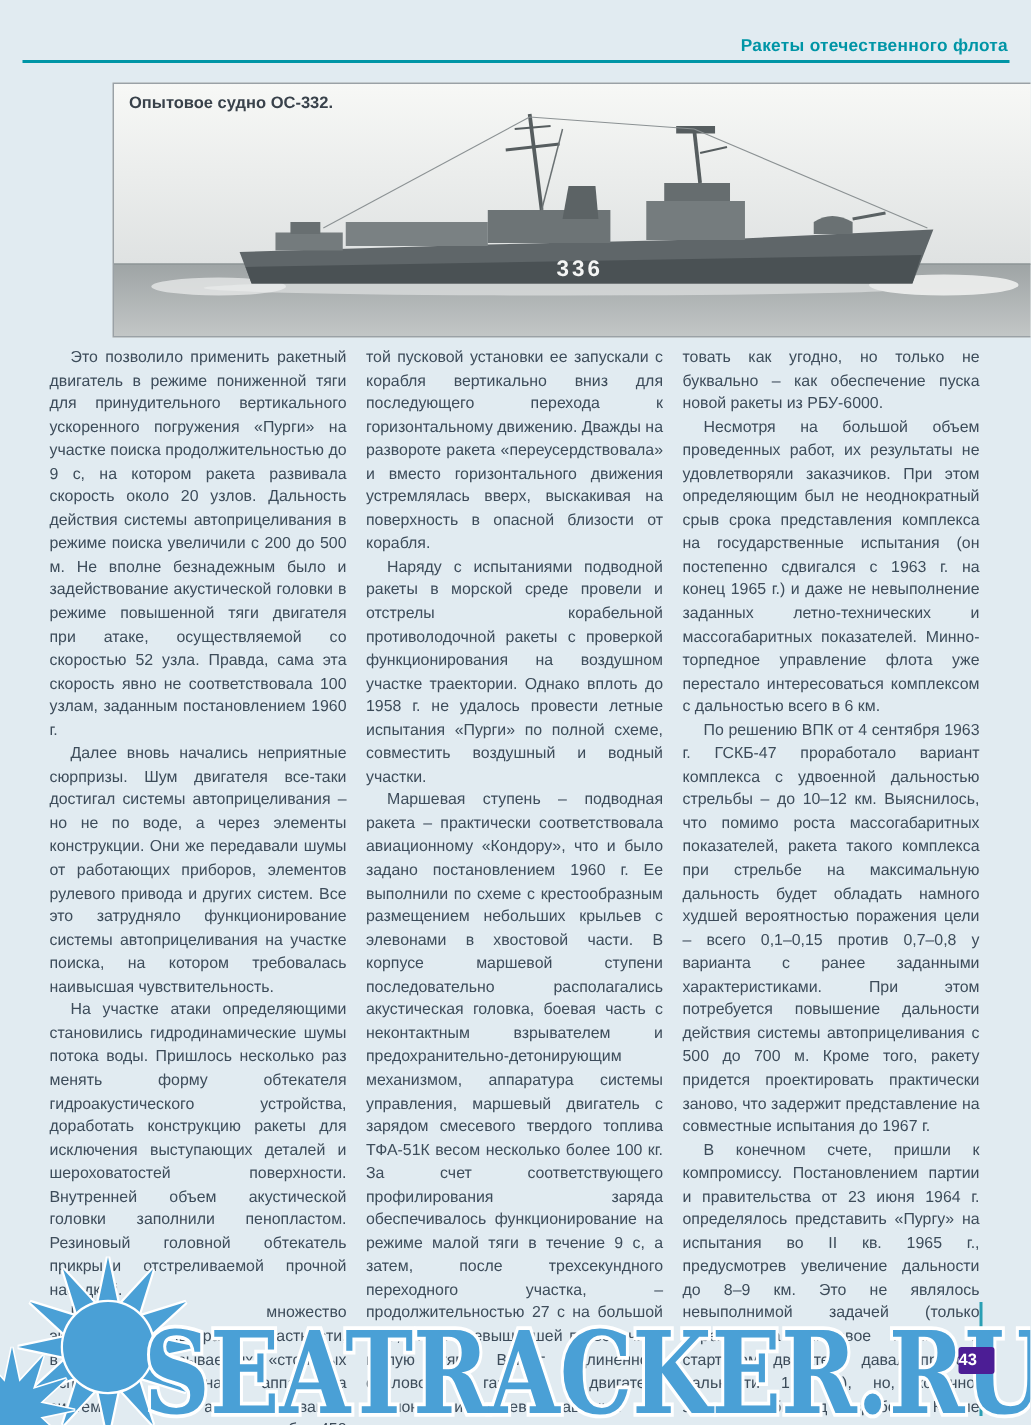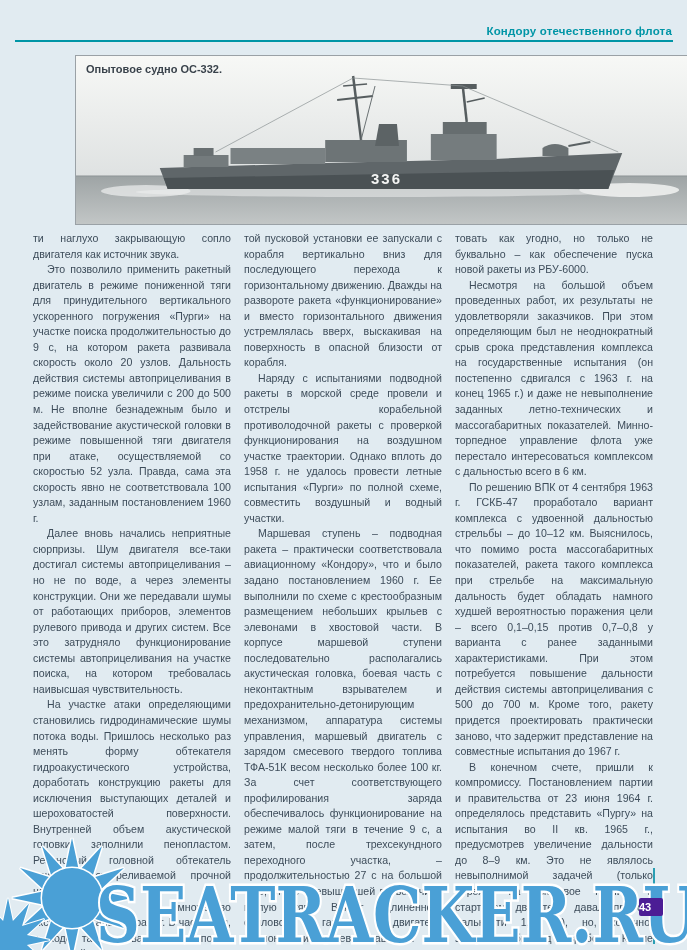--- a/index.html
+++ b/index.html
@@ -41,21 +41,21 @@
   }
   .page-number{
     position:absolute;right:24px;top:898px;width:24px;height:18px;
     background:#4c1d95;border-radius:2px;z-index:6;
     color:#ffffff;font-weight:bold;font-size:11px;line-height:18px;text-align:left;
   }
 </style>
 </head>
 <body>
 
-<div class="header-title">Кондору отечественного флота</div>
+<div class="header-title">Ракеты отечественного флота</div>
 <div class="header-rule"></div>
 
 <div class="photo-box">
   <div class="photo-caption">Опытовое судно ОС-332.</div>
   <svg class="ship-photo" viewBox="0 0 620 168" preserveAspectRatio="none">
     <defs>
       <linearGradient id="sky" x1="0" y1="0" x2="0" y2="1">
         <stop offset="0" stop-color="#f7f8f6"></stop>
         <stop offset="1" stop-color="#dfe2e2"></stop>
       </linearGradient>
@@ -101,28 +101,27 @@
     <line x1="278" y1="22" x2="140" y2="96" stroke="#8b9193" stroke-width="0.7"></line>
     <line x1="388" y1="30" x2="544" y2="96" stroke="#8b9193" stroke-width="0.7"></line>
     <line x1="278" y1="22" x2="388" y2="30" stroke="#8b9193" stroke-width="0.7"></line>
 
     <text x="296" y="128" font-family="Liberation Sans, sans-serif" font-size="15" font-weight="bold" fill="#f4f5f4" letter-spacing="2">336</text>
   </svg>
 </div>
 
 <div class="columns">
   <div class="col">
-      <p>ти наглухо закрывающую сопло двигателя как источник звука.</p>
       <p class="indent">Это позволило применить ракетный двигатель в режиме пониженной тяги для принудительного вертикального ускоренного погружения «Пурги» на участке поиска продолжительностью до 9 с, на котором ракета развивала скорость около 20 узлов. Дальность действия системы автоприцеливания в режиме поиска увеличили с 200 до 500 м. Не вполне безнадежным было и задействование акустической головки в режиме повышенной тяги двигателя при атаке, осуществляемой со скоростью 52 узла. Правда, сама эта скорость явно не соответствовала 100 узлам, заданным постановлением 1960 г.</p>
       <p class="indent">Далее вновь начались неприятные сюрпризы. Шум двигателя все-таки достигал системы автоприцеливания – но не по воде, а через элементы конструкции. Они же передавали шумы от работающих приборов, элементов рулевого привода и других систем. Все это затрудняло функционирование системы автоприцеливания на участке поиска, на котором требовалась наивысшая чувствительность.</p>
       <p class="indent">На участке атаки определяющими становились гидродинамические шумы потока воды. Пришлось несколько раз менять форму обтекателя гидроакустического устройства, доработать конструкцию ракеты для исключения выступающих деталей и шероховатостей поверхности. Внутренней объем акустической головки заполнили пенопластом. Резиновый головной обтекатель прикрыли отстреливаемой прочной насадкой.</p>
       <p class="indent">Провели множество экспериментальных работ. В частности, в ходе так называемых «стоповых испытаний» опытная аппаратура системы автоприцеливания, выполненная в нештатном калибре 450 мм, вывешивалась на тросе под кораблем на глубинах до 100 м. Был создан имитатор цели с акустическим излучателем.</p>
     </div>
   <div class="col">
-      <p>той пусковой установки ее запускали с корабля вертикально вниз для последующего перехода к горизонтальному движению. Дважды на развороте ракета «функционирование» и вместо горизонтального движения устремлялась вверх, выскакивая на поверхность в опасной близости от корабля.</p>
+      <p>той пусковой установки ее запускали с корабля вертикально вниз для последующего перехода к горизонтальному движению. Дважды на развороте ракета «переусердствовала» и вместо горизонтального движения устремлялась вверх, выскакивая на поверхность в опасной близости от корабля.</p>
       <p class="indent">Наряду с испытаниями подводной ракеты в морской среде провели и отстрелы корабельной противолодочной ракеты с проверкой функционирования на воздушном участке траектории. Однако вплоть до 1958 г. не удалось провести летные испытания «Пурги» по полной схеме, совместить воздушный и водный участки.</p>
       <p class="indent">Маршевая ступень – подводная ракета – практически соответствовала авиационному «Кондору», что и было задано постановлением 1960 г. Ее выполнили по схеме с крестообразным размещением небольших крыльев с элевонами в хвостовой части. В корпусе маршевой ступени последовательно располагались акустическая головка, боевая часть с неконтактным взрывателем и предохранительно-детонирующим механизмом, аппаратура системы управления, маршевый двигатель с зарядом смесевого твердого топлива ТФА-51К весом несколько более 100 кг. За счет соответствующего профилирования заряда обеспечивалось функционирование на режиме малой тяги в течение 9 с, а затем, после трехсекундного переходного участка, – продолжительностью 27 с на большой тяге, втрое превышавшей по величине малую тягу. Вокруг удлиненного соплового газохода двигателя компоновались рулевые машинки.</p>
     </div>
   <div class="col">
       <p>товать как угодно, но только не буквально – как обеспечение пуска новой ракеты из РБУ-6000.</p>
       <p class="indent">Несмотря на большой объем проведенных работ, их результаты не удовлетворяли заказчиков. При этом определяющим был не неоднократный срыв срока представления комплекса на государственные испытания (он постепенно сдвигался с 1963 г. на конец 1965 г.) и даже не невыполнение заданных летно-технических и массогабаритных показателей. Минно-торпедное управление флота уже перестало интересоваться комплексом с дальностью всего в 6 км.</p>
       <p class="indent">По решению ВПК от 4 сентября 1963 г. ГСКБ-47 проработало вариант комплекса с удвоенной дальностью стрельбы – до 10–12 км. Выяснилось, что помимо роста массогабаритных показателей, ракета такого комплекса при стрельбе на максимальную дальность будет обладать намного худшей вероятностью поражения цели – всего 0,1–0,15 против 0,7–0,8 у варианта с ранее заданными характеристиками. При этом потребуется повышение дальности действия системы автоприцеливания с 500 до 700 м. Кроме того, ракету придется проектировать практически заново, что задержит представление на совместные испытания до 1967 г.</p>
       <p class="indent">В конечном счете, пришли к компромиссу. Постановлением партии и правительства от 23 июня 1964 г. определялось представить «Пургу» на испытания во II кв. 1965 г., предусмотрев увеличение дальности до 8–9 км. Это не являлось невыполнимой задачей (только переход на смесевое топливо в стартовом двигателе давал прирост дальности 1,5 км), но, конечно, задержало бы ход разработки. Кроме того, июньское постановление утвердило передачу темы «Пурга» НИИ-1 как головному разработчику. Видимо, «наверху» разуверились в организационных возможностях руководства ГСКБ-47 и решили, что Н.П. Мазуров «это делает лучше». Тем не менее, за ГСКБ-47 осталась разработка «Кондора» и ракеты подводного участка для «Пурги».</p>
     </div>
 </div>

